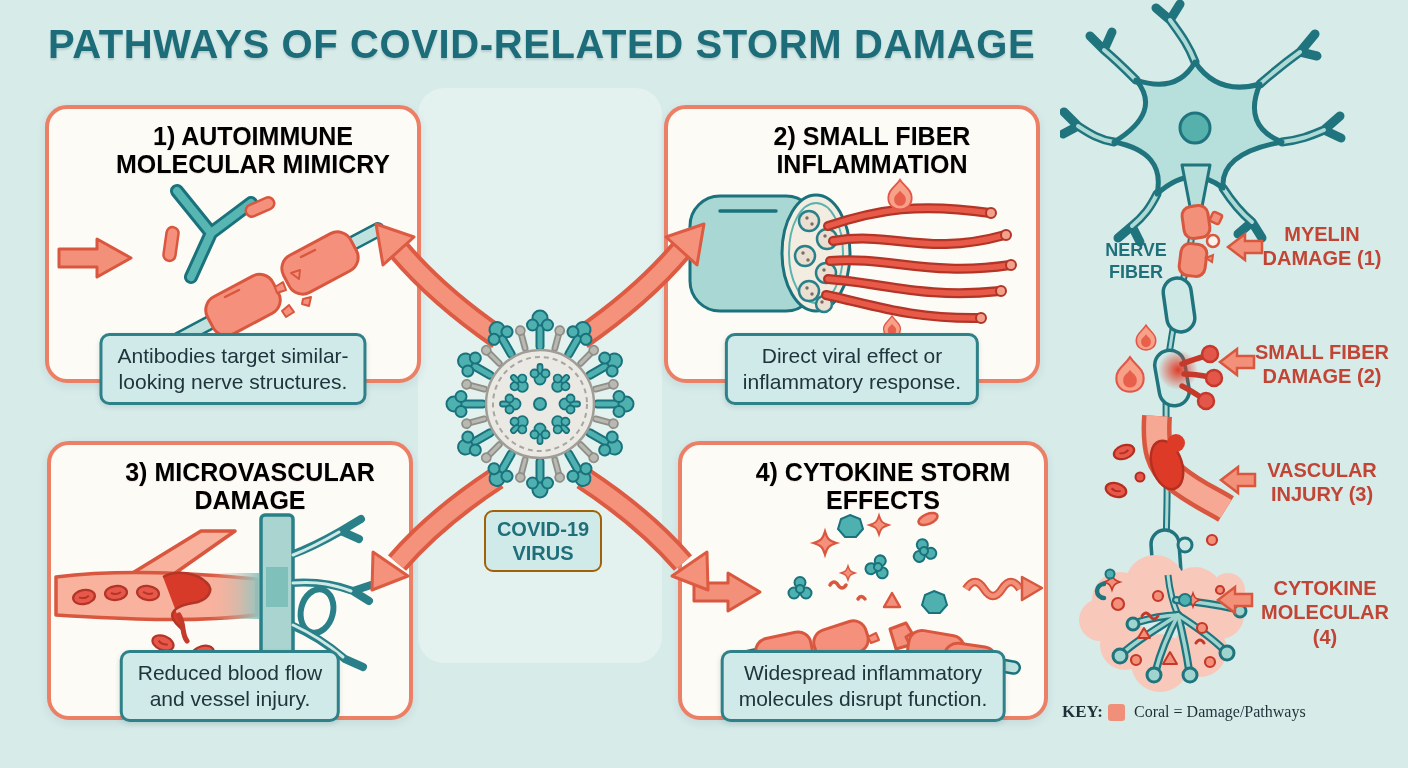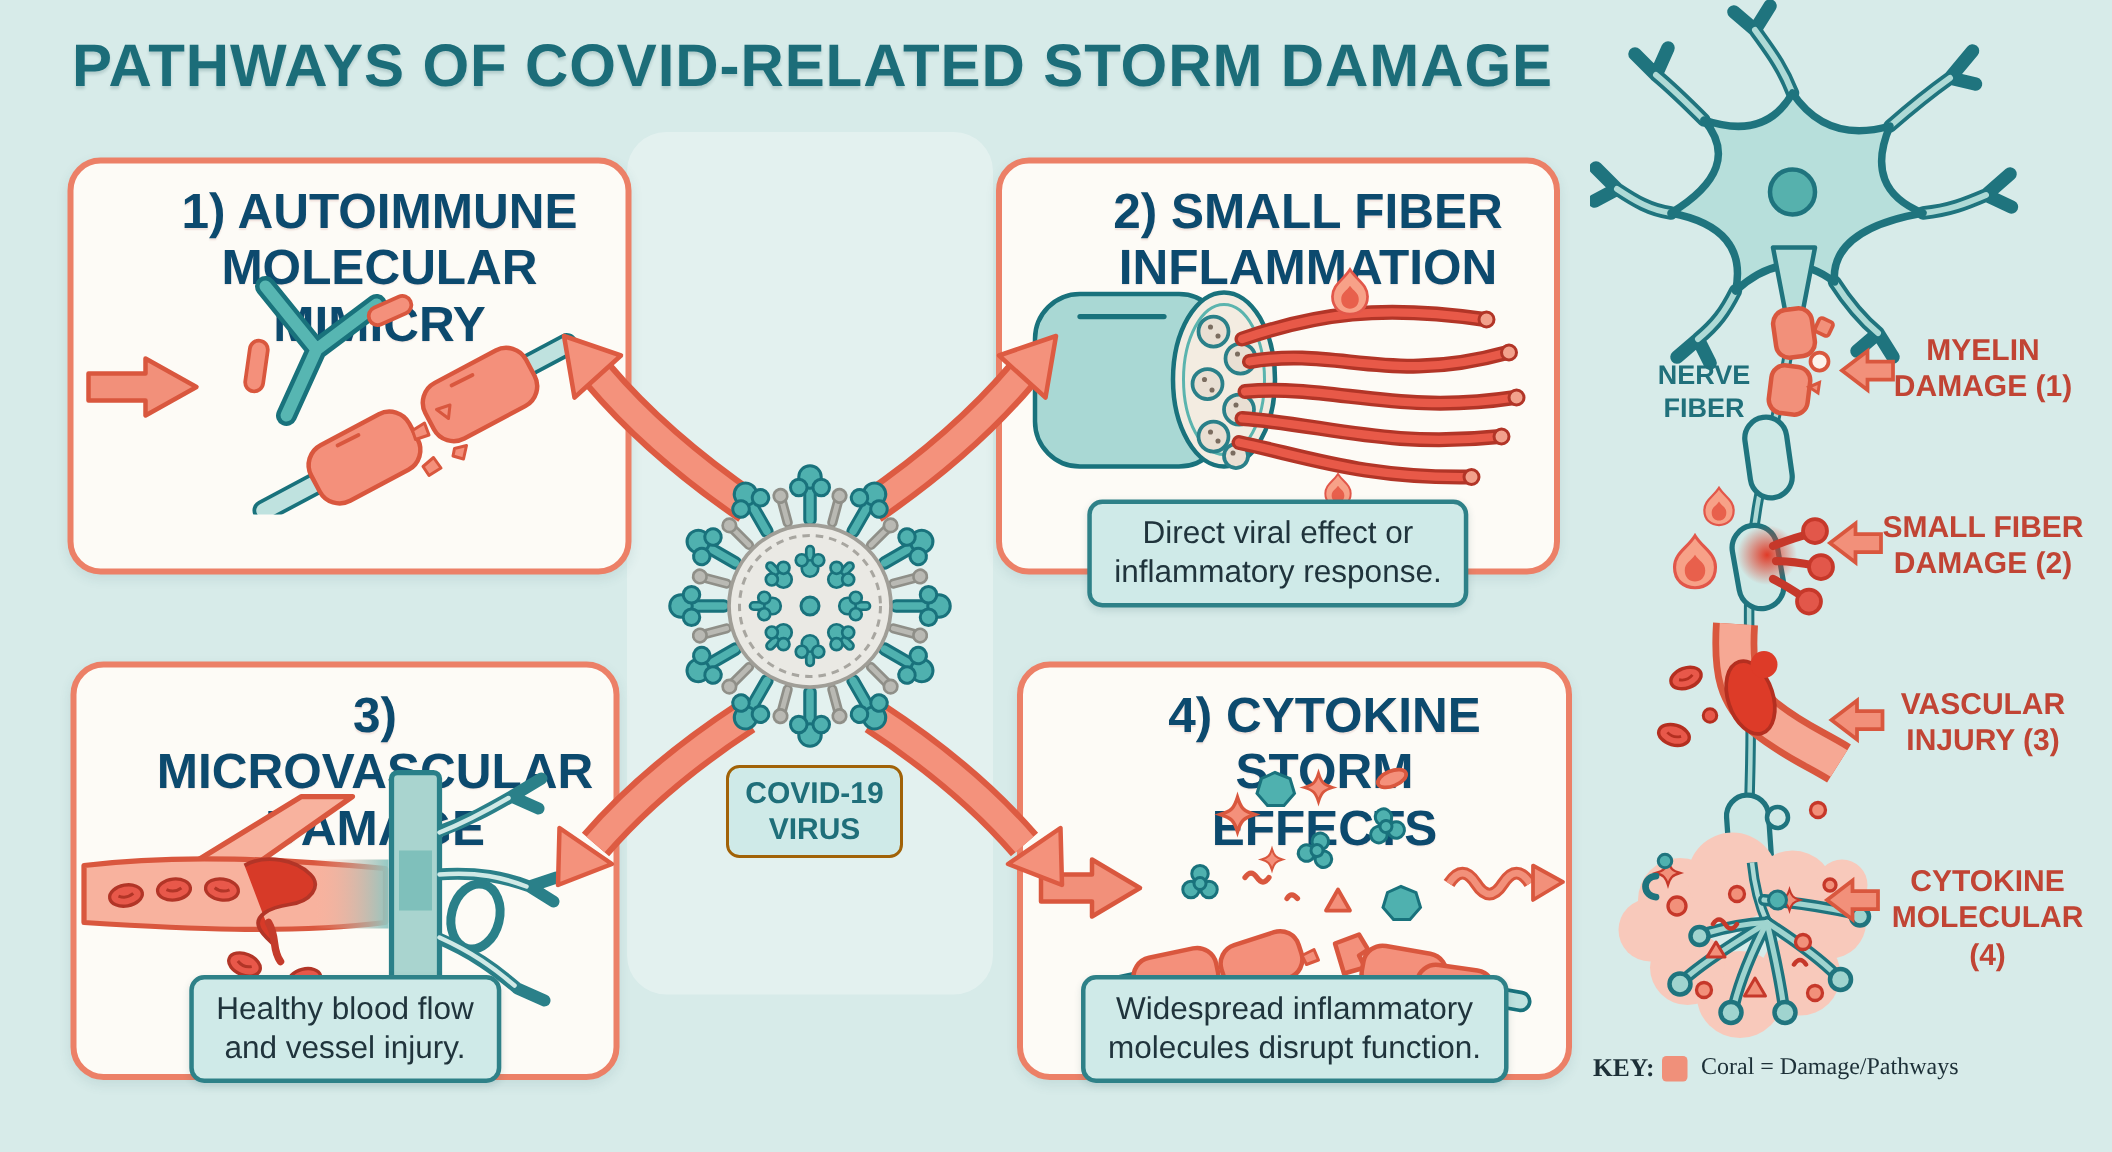--- a/index.html
+++ b/index.html
@@ -5,22 +5,22 @@
   html,body{margin:0;padding:0;}
   body{font-family:"Liberation Sans",sans-serif;background:#b9d8d6;}
   .canvas{position:relative;width:1408px;height:768px;background:#d7ebe9;overflow:hidden;}
   .center-band{position:absolute;left:418px;top:88px;width:244px;height:575px;
     background:rgba(255,255,255,0.30);border-radius:26px;}
   .title{position:absolute;left:48px;top:22px;width:1000px;
     font-size:40px;font-weight:bold;letter-spacing:.6px;color:#1c6d79;
     text-shadow:0 2px 2px rgba(22,70,80,.18);white-space:nowrap;}
   .pbox{position:absolute;background:#fdfbf6;border:4px solid #ec8067;border-radius:22px;
     box-shadow:0 3px 8px rgba(40,90,95,.10);}
-  .pbox .heading{margin-top:13px;text-align:center;font-size:33px;font-weight:bold;
-    line-height:1.13;color:#0c4a6e;text-shadow:0 1px 1px rgba(150,40,30,.12);padding-left:40px;}
+  .pbox .heading{margin-top:13px;text-align:center;font-size:25px;font-weight:bold;
+    line-height:1.13;color:#000000;text-shadow:0 1px 1px rgba(150,40,30,.12);padding-left:40px;}
   .pbox svg.illus{position:absolute;left:0;top:62px;}
   .caption{position:absolute;left:50%;transform:translateX(-50%);
     background:#cfeae8;border:3px solid #2e8188;border-radius:10px;
     padding:7px 15px;text-align:center;font-size:21px;line-height:1.24;color:#20343c;
     box-shadow:0 2px 5px rgba(40,90,95,.15);z-index:5;}
   .caption div{white-space:nowrap;}
   .cap-low{bottom:-26px;}
   .cap-high{bottom:-6px;}
   .layer{position:absolute;left:0;top:0;pointer-events:none;}
   .covid-label{position:absolute;left:484px;top:510px;width:114px;z-index:6;
@@ -102,20 +102,24 @@
       </g>
       <g>
         <path d="M142,106 L162,62 M162,62 L128,20 M162,62 L202,32" stroke="#19727c" stroke-width="14" fill="none" stroke-linecap="round"></path>
         <path d="M142,106 L162,62 M162,62 L128,20 M162,62 L202,32" stroke="#57b6b2" stroke-width="8" fill="none" stroke-linecap="round"></path>
       </g>
       <g>
         <rect x="196" y="30" width="30" height="12" rx="6" transform="rotate(-24 211 36)" fill="#f4907b" stroke="#d9573e" stroke-width="2.5"></rect>
         <rect x="116" y="56" width="12" height="34" rx="6" transform="rotate(8 122 73)" fill="#f4907b" stroke="#d9573e" stroke-width="2.5"></rect>
       </g>
     </svg>
+    <div class="caption cap-low">
+      <div>Antibodies target similar-</div>
+        <div>looking nerve structures.</div>
+    </div>
   </div>
 
   <div class="pbox" style="left:664px;top:105px;width:368px;height:270px;">
     <div class="heading">
       <div>2) SMALL FIBER</div>
         <div>INFLAMMATION</div>
     </div>
     <svg class="illus" width="368" height="172" viewBox="0 0 368 172">
       <g>
         <rect x="22" y="25" width="126" height="115" rx="30" fill="#a9d8d4" stroke="#19727c" stroke-width="3"></rect>
@@ -211,21 +215,21 @@
         <rect x="210" y="8" width="32" height="162" rx="4" fill="#a9d4cf" stroke="#2a8089" stroke-width="3.5"></rect>
         <rect x="215" y="60" width="22" height="40" fill="#6db8b2" opacity="0.7"></rect>
         <g stroke="#cfe9e6" stroke-width="3" fill="none" stroke-linecap="round">
           <path d="M242,48 C262,40 276,32 288,25"></path>
           <path d="M242,76 C268,74 284,78 300,84"></path>
           <path d="M242,118 C264,128 278,138 292,150"></path>
         </g>
       </g>
     </svg>
     <div class="caption cap-high">
-      <div>Healthy blood flow</div>
+      <div>Reduced blood flow</div>
         <div>and vessel injury.</div>
     </div>
   </div>
 
   <div class="pbox" style="left:678px;top:441px;width:362px;height:271px;">
     <div class="heading">
       <div>4) CYTOKINE STORM</div>
         <div>EFFECTS</div>
     </div>
     <svg class="illus" width="362" height="176" viewBox="0 0 362 176">

